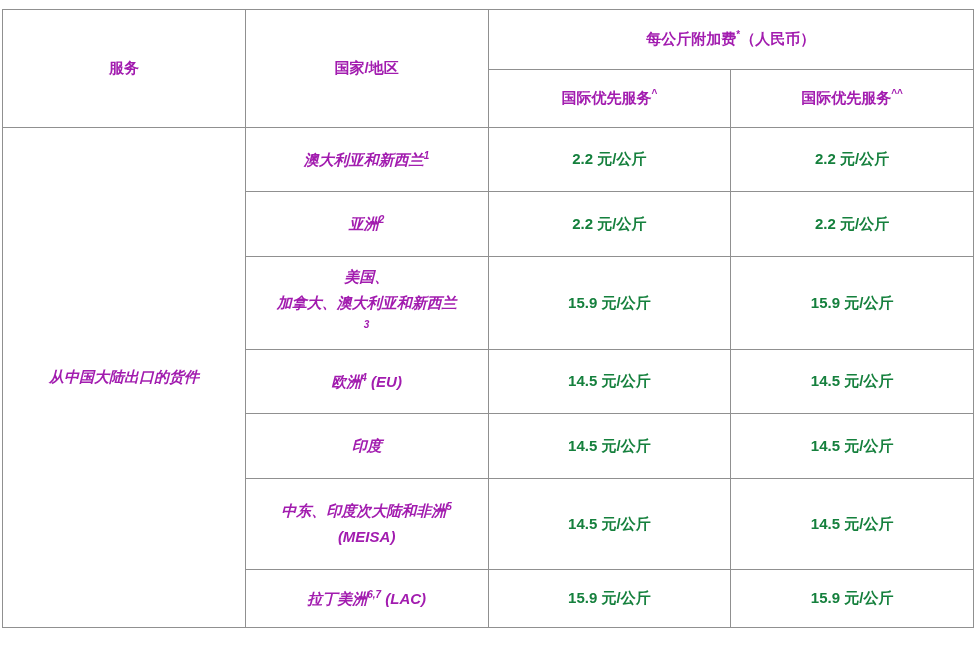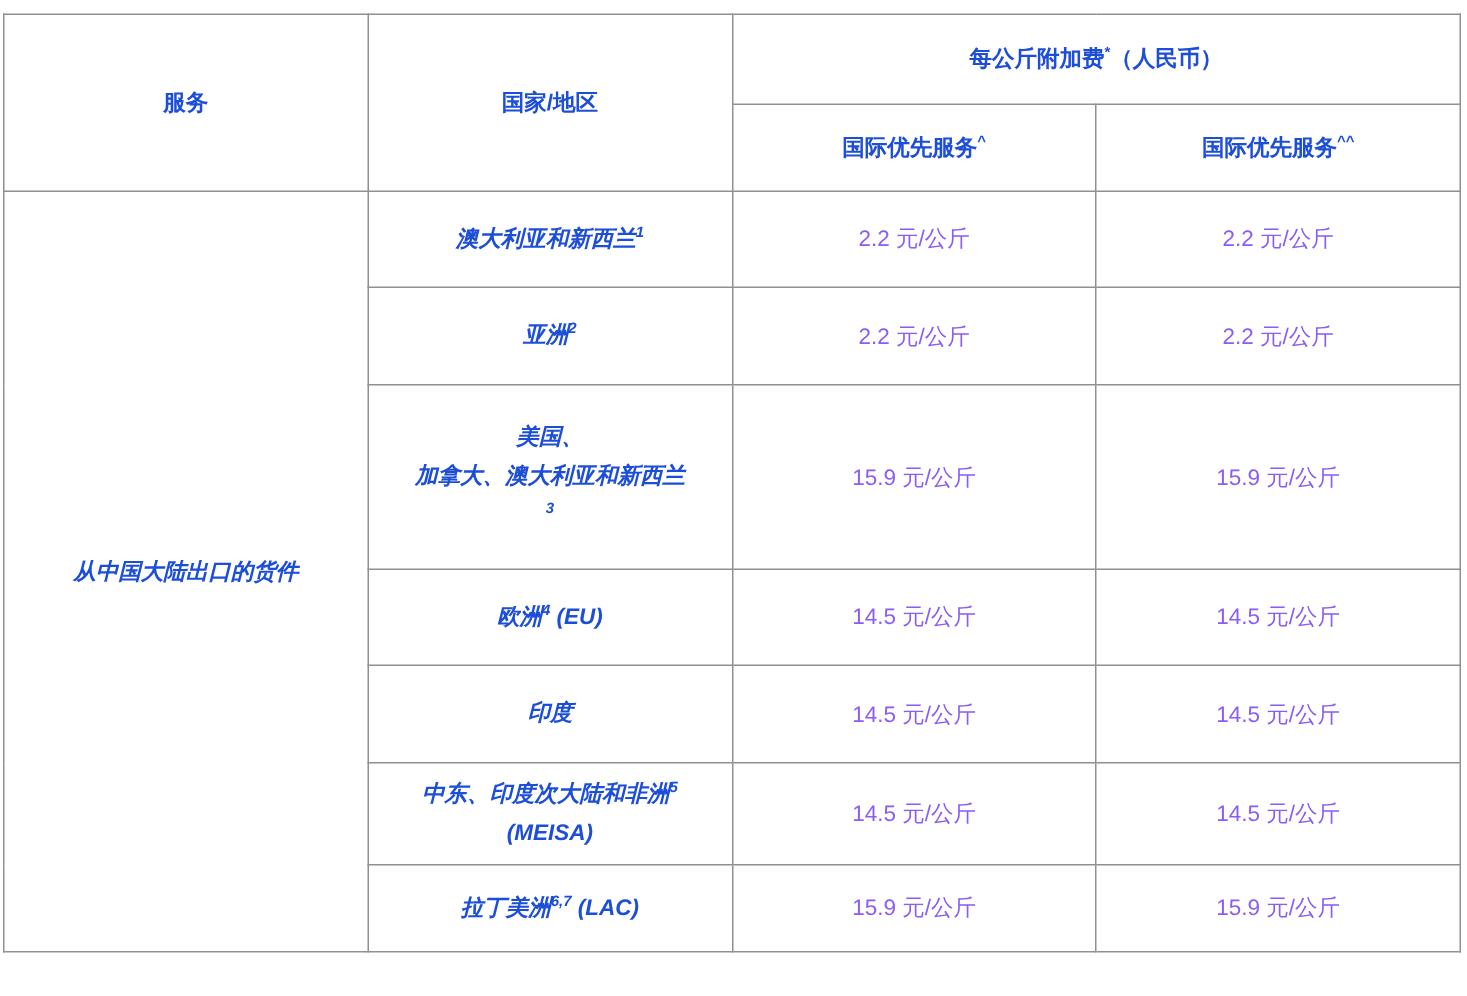--- a/index.html
+++ b/index.html
@@ -15,46 +15,46 @@
     table-layout: fixed;
     width: 972px;
     margin: 9px 0 0 2px;
     background: #ffffff;
   }
   col { width: 25%; }
   th, td {
     border: 1px solid #909090;
     text-align: center;
     vertical-align: middle;
-    color: #1d4ed8;
+    color: #a21caf;
     font-size: 15px;
     padding: 2px 6px;
     background: #ffffff;
   }
   thead tr:nth-child(1) { height: 60px; }
   thead tr:nth-child(2) { height: 58px; }
   tbody tr:nth-child(1) { height: 64px; }
   tbody tr:nth-child(2) { height: 65px; }
-  tbody tr:nth-child(3) { height: 123px; }
+  tbody tr:nth-child(3) { height: 93px; }
   tbody tr:nth-child(4) { height: 64px; }
   tbody tr:nth-child(5) { height: 65px; }
-  tbody tr:nth-child(6) { height: 68px; padding-left: 44px; }
+  tbody tr:nth-child(6) { height: 91px; padding-left: 44px; }
   tbody tr:nth-child(7) { height: 58px; padding-left: 43px; }
   th {
     font-weight: 700;
     font-size: 15px;
   }
   td.service-cell,
   td.region-cell {
     font-weight: 700;
     font-style: italic;
   }
   td.rate-cell {
-    font-weight: 400;
-    color: #8b5cf6;
+    font-weight: 700;
+    color: #15803d;
   }
   sup {
     font-size: 10px;
     font-weight: 700;
     line-height: 0;
     vertical-align: super;
   }
   .region-cell .line {
     line-height: 26px;
   }

